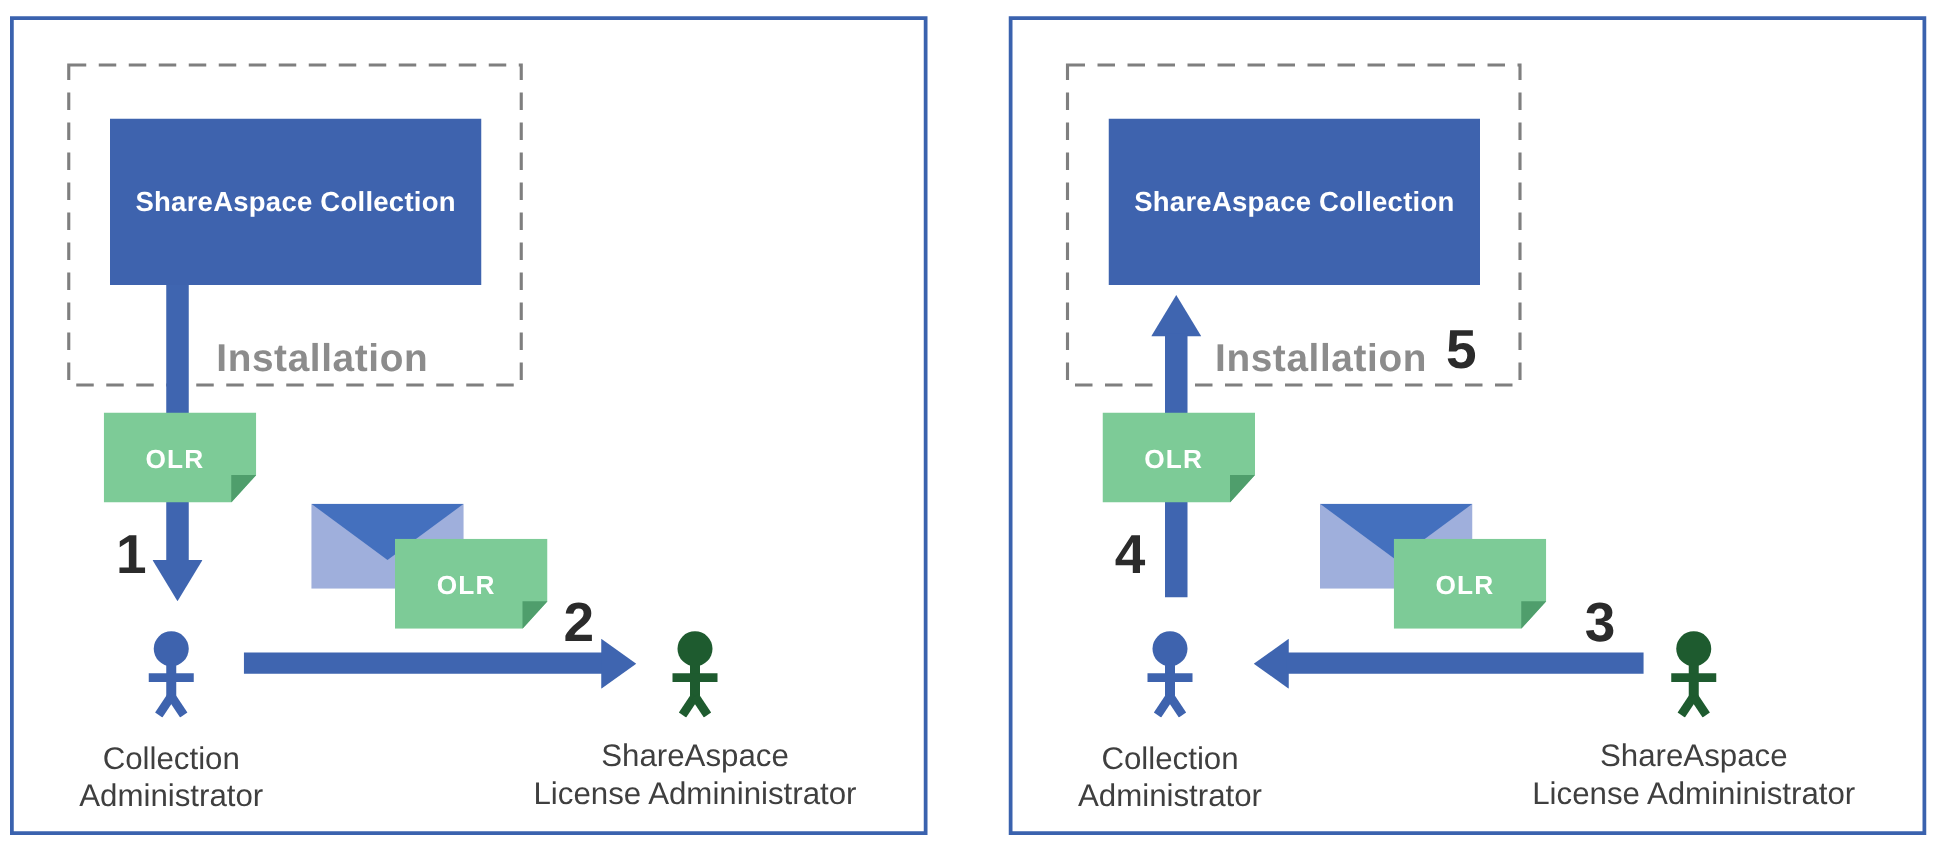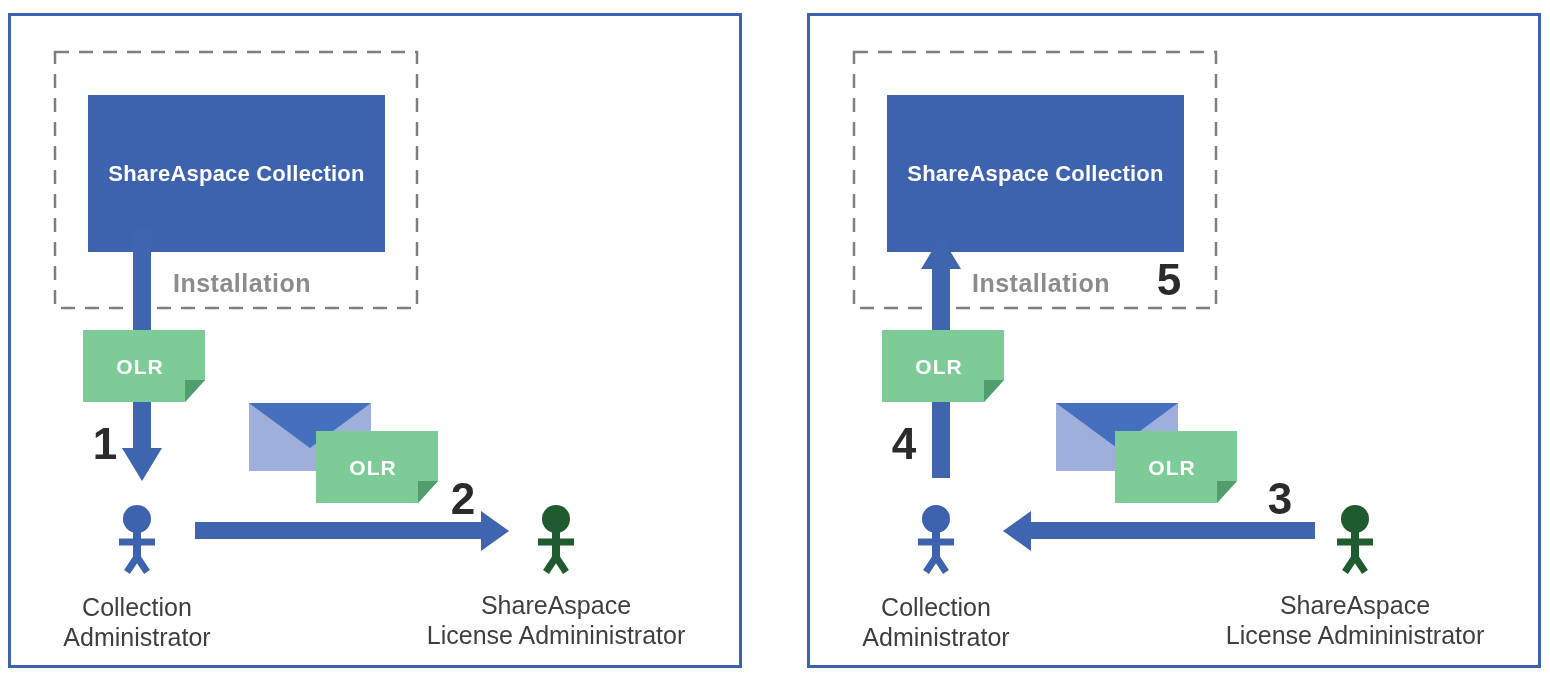--- a/index.html
+++ b/index.html
@@ -6,25 +6,25 @@
   body{font-family:"Liberation Sans",sans-serif;}
   .stage{position:relative;width:1550px;height:691px;background:#ffffff;overflow:hidden;}
 
   .panel{position:absolute;top:13px;width:734px;height:655px;border:3px solid #3A62AE;
          box-sizing:border-box;background:#ffffff;}
   .panel--left{left:8px;}
   .panel--right{left:807px;}
 
   .dashed-box{position:absolute;left:42px;top:34px;width:366px;height:260px;}
 
-  .collection-box{position:absolute;left:77px;top:79px;width:297px;height:157px;
+  .collection-box{position:absolute;left:77px;top:79px;width:297px;height:133px;
         background:#3E63AE;display:flex;align-items:center;justify-content:center;}
   .collection-box span{color:#ffffff;font-weight:bold;font-size:22px;letter-spacing:0.2px;}
 
-  .installation-label{position:absolute;left:162px;top:253px;font-size:25px;font-weight:bold;
+  .installation-label{position:absolute;left:162px;top:253px;font-size:31px;font-weight:bold;
         color:#8C8C8C;letter-spacing:0.5px;}
 
   .v-arrow{position:absolute;left:111px;}
   .v-arrow--down{top:212px;}
   .v-arrow--up{top:220px;}
 
   .h-arrow{position:absolute;top:495px;}
   .h-arrow--right{left:184px;}
   .h-arrow--left{left:193px;}
 

